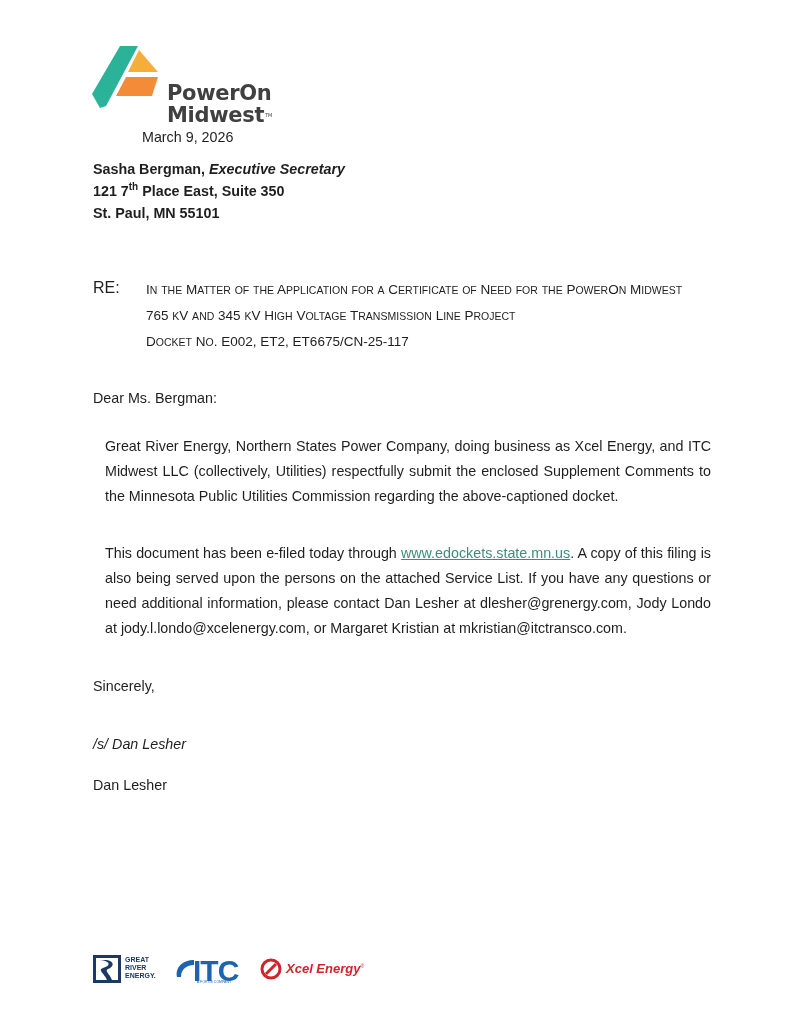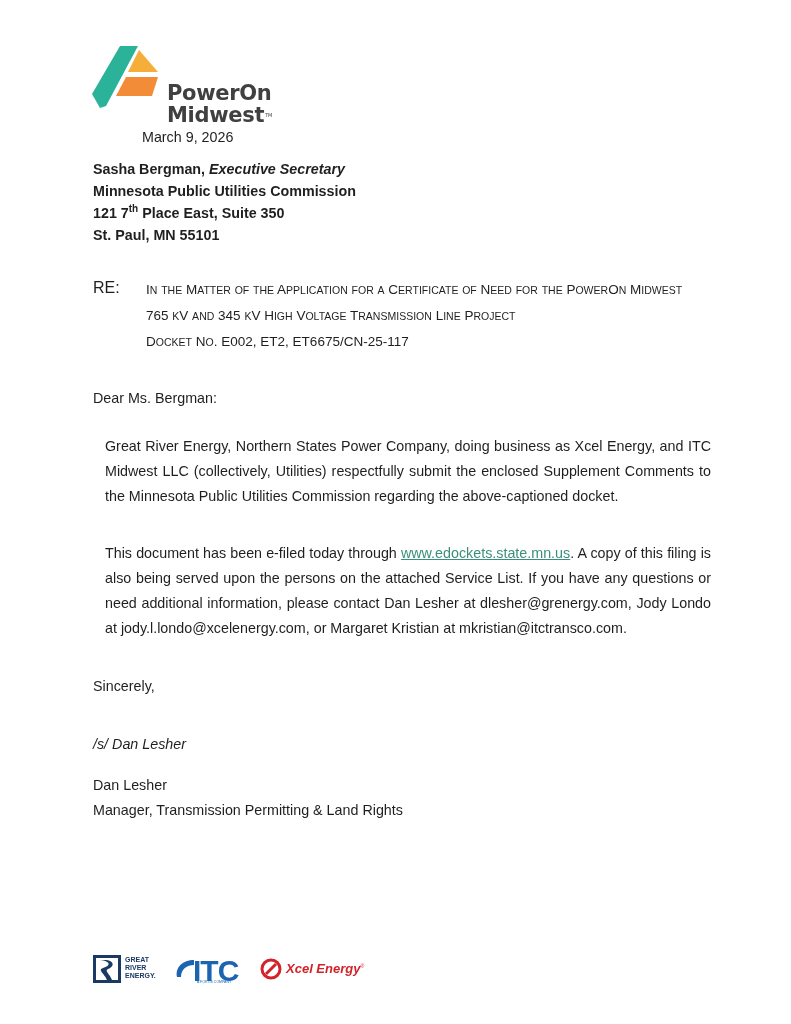--- a/index.html
+++ b/index.html
@@ -47,42 +47,40 @@
 </svg>
 <div class="abs logo-text">
   <div>PowerOn</div>
   <div><span>Midwest</span><span class="tm">TM</span></div>
 </div>
 
 <div class="abs line date">March 9, 2026</div>
 
 <div class="abs line addr">
   <div><span>Sasha Bergman,</span> <i>Executive Secretary</i></div>
-  <div>Minnesota Public Utilities Commission</div>
   <div><span>121 7</span><sup>th</sup><span> Place East, Suite 350</span></div>
   <div>St. Paul, MN 55101</div>
 </div>
 
 <div class="abs re-label line">RE:</div>
 <div class="abs re-block">
   <div class="smallcaps"><span class="sc-big">I</span><span class="sc-small">N</span><span class="sc-big"> </span><span class="sc-small">T</span><span class="sc-small">H</span><span class="sc-small">E</span><span class="sc-big"> </span><span class="sc-big">M</span><span class="sc-small">A</span><span class="sc-small">T</span><span class="sc-small">T</span><span class="sc-small">E</span><span class="sc-small">R</span><span class="sc-big"> </span><span class="sc-small">O</span><span class="sc-small">F</span><span class="sc-big"> </span><span class="sc-small">T</span><span class="sc-small">H</span><span class="sc-small">E</span><span class="sc-big"> </span><span class="sc-big">A</span><span class="sc-small">P</span><span class="sc-small">P</span><span class="sc-small">L</span><span class="sc-small">I</span><span class="sc-small">C</span><span class="sc-small">A</span><span class="sc-small">T</span><span class="sc-small">I</span><span class="sc-small">O</span><span class="sc-small">N</span><span class="sc-big"> </span><span class="sc-small">F</span><span class="sc-small">O</span><span class="sc-small">R</span><span class="sc-big"> </span><span class="sc-small">A</span><span class="sc-big"> </span><span class="sc-big">C</span><span class="sc-small">E</span><span class="sc-small">R</span><span class="sc-small">T</span><span class="sc-small">I</span><span class="sc-small">F</span><span class="sc-small">I</span><span class="sc-small">C</span><span class="sc-small">A</span><span class="sc-small">T</span><span class="sc-small">E</span><span class="sc-big"> </span><span class="sc-small">O</span><span class="sc-small">F</span><span class="sc-big"> </span><span class="sc-big">N</span><span class="sc-small">E</span><span class="sc-small">E</span><span class="sc-small">D</span><span class="sc-big"> </span><span class="sc-small">F</span><span class="sc-small">O</span><span class="sc-small">R</span><span class="sc-big"> </span><span class="sc-small">T</span><span class="sc-small">H</span><span class="sc-small">E</span><span class="sc-big"> </span><span class="sc-big">P</span><span class="sc-small">O</span><span class="sc-small">W</span><span class="sc-small">E</span><span class="sc-small">R</span><span class="sc-big">O</span><span class="sc-small">N</span><span class="sc-big"> </span><span class="sc-big">M</span><span class="sc-small">I</span><span class="sc-small">D</span><span class="sc-small">W</span><span class="sc-small">E</span><span class="sc-small">S</span><span class="sc-small">T</span></div>
   <div class="smallcaps"><span class="sc-big">7</span><span class="sc-big">6</span><span class="sc-big">5</span><span class="sc-big"> </span><span class="sc-small">K</span><span class="sc-big">V</span><span class="sc-big"> </span><span class="sc-small">A</span><span class="sc-small">N</span><span class="sc-small">D</span><span class="sc-big"> </span><span class="sc-big">3</span><span class="sc-big">4</span><span class="sc-big">5</span><span class="sc-big"> </span><span class="sc-small">K</span><span class="sc-big">V</span><span class="sc-big"> </span><span class="sc-big">H</span><span class="sc-small">I</span><span class="sc-small">G</span><span class="sc-small">H</span><span class="sc-big"> </span><span class="sc-big">V</span><span class="sc-small">O</span><span class="sc-small">L</span><span class="sc-small">T</span><span class="sc-small">A</span><span class="sc-small">G</span><span class="sc-small">E</span><span class="sc-big"> </span><span class="sc-big">T</span><span class="sc-small">R</span><span class="sc-small">A</span><span class="sc-small">N</span><span class="sc-small">S</span><span class="sc-small">M</span><span class="sc-small">I</span><span class="sc-small">S</span><span class="sc-small">S</span><span class="sc-small">I</span><span class="sc-small">O</span><span class="sc-small">N</span><span class="sc-big"> </span><span class="sc-big">L</span><span class="sc-small">I</span><span class="sc-small">N</span><span class="sc-small">E</span><span class="sc-big"> </span><span class="sc-big">P</span><span class="sc-small">R</span><span class="sc-small">O</span><span class="sc-small">J</span><span class="sc-small">E</span><span class="sc-small">C</span><span class="sc-small">T</span></div>
   <div class="smallcaps"><span class="sc-big">D</span><span class="sc-small">O</span><span class="sc-small">C</span><span class="sc-small">K</span><span class="sc-small">E</span><span class="sc-small">T</span><span class="sc-big"> </span><span class="sc-big">N</span><span class="sc-small">O</span><span class="sc-big">.</span><span class="sc-big"> </span><span class="sc-big">E</span><span class="sc-big">0</span><span class="sc-big">0</span><span class="sc-big">2</span><span class="sc-big">,</span><span class="sc-big"> </span><span class="sc-big">E</span><span class="sc-big">T</span><span class="sc-big">2</span><span class="sc-big">,</span><span class="sc-big"> </span><span class="sc-big">E</span><span class="sc-big">T</span><span class="sc-big">6</span><span class="sc-big">6</span><span class="sc-big">7</span><span class="sc-big">5</span><span class="sc-big">/</span><span class="sc-big">C</span><span class="sc-big">N</span><span class="sc-big">-</span><span class="sc-big">2</span><span class="sc-big">5</span><span class="sc-big">-</span><span class="sc-big">1</span><span class="sc-big">1</span><span class="sc-big">7</span></div>
 </div>
 
 <div class="abs line salutation">Dear Ms. Bergman:</div>
 
 <div class="abs para p1">Great River Energy, Northern States Power Company, doing business as Xcel Energy, and ITC Midwest LLC (collectively, Utilities) respectfully submit the enclosed Supplement Comments to the Minnesota Public Utilities Commission regarding the above-captioned docket.</div>
 <div class="abs para p2"><span>This document has been e-filed today through </span><a class="link">www.edockets.state.mn.us</a><span>. A copy of this filing is also being served upon the persons on the attached Service List. If you have any questions or need additional information, please contact Dan Lesher at dlesher@grenergy.com, Jody Londo at jody.l.londo@xcelenergy.com, or Margaret Kristian at mkristian@itctransco.com.</span></div>
 
 <div class="abs line closing">Sincerely,</div>
 <div class="abs line sig">/s/ Dan Lesher</div>
 <div class="abs line signer">
   <div>Dan Lesher</div>
-  <div>Manager, Transmission Permitting &amp; Land Rights</div>
 </div>
 
 <div class="abs footer-logos">
   <div class="gre-box">
     <svg width="28" height="28" viewBox="0 0 28 28">
         <rect x="3" y="3" width="22" height="22" fill="#fff"></rect>
         <path d="M7 5 C 18 6, 18 11, 10 13 C 4 15, 12 19, 14 25 L 19 25 C 17 19, 11 16, 15 14 C 23 11, 20 5, 12 5 Z" fill="#1b3a63"></path>
       </svg>
   </div>
   <div class="gre-text">GREAT<br>RIVER<br>ENERGY.</div>

